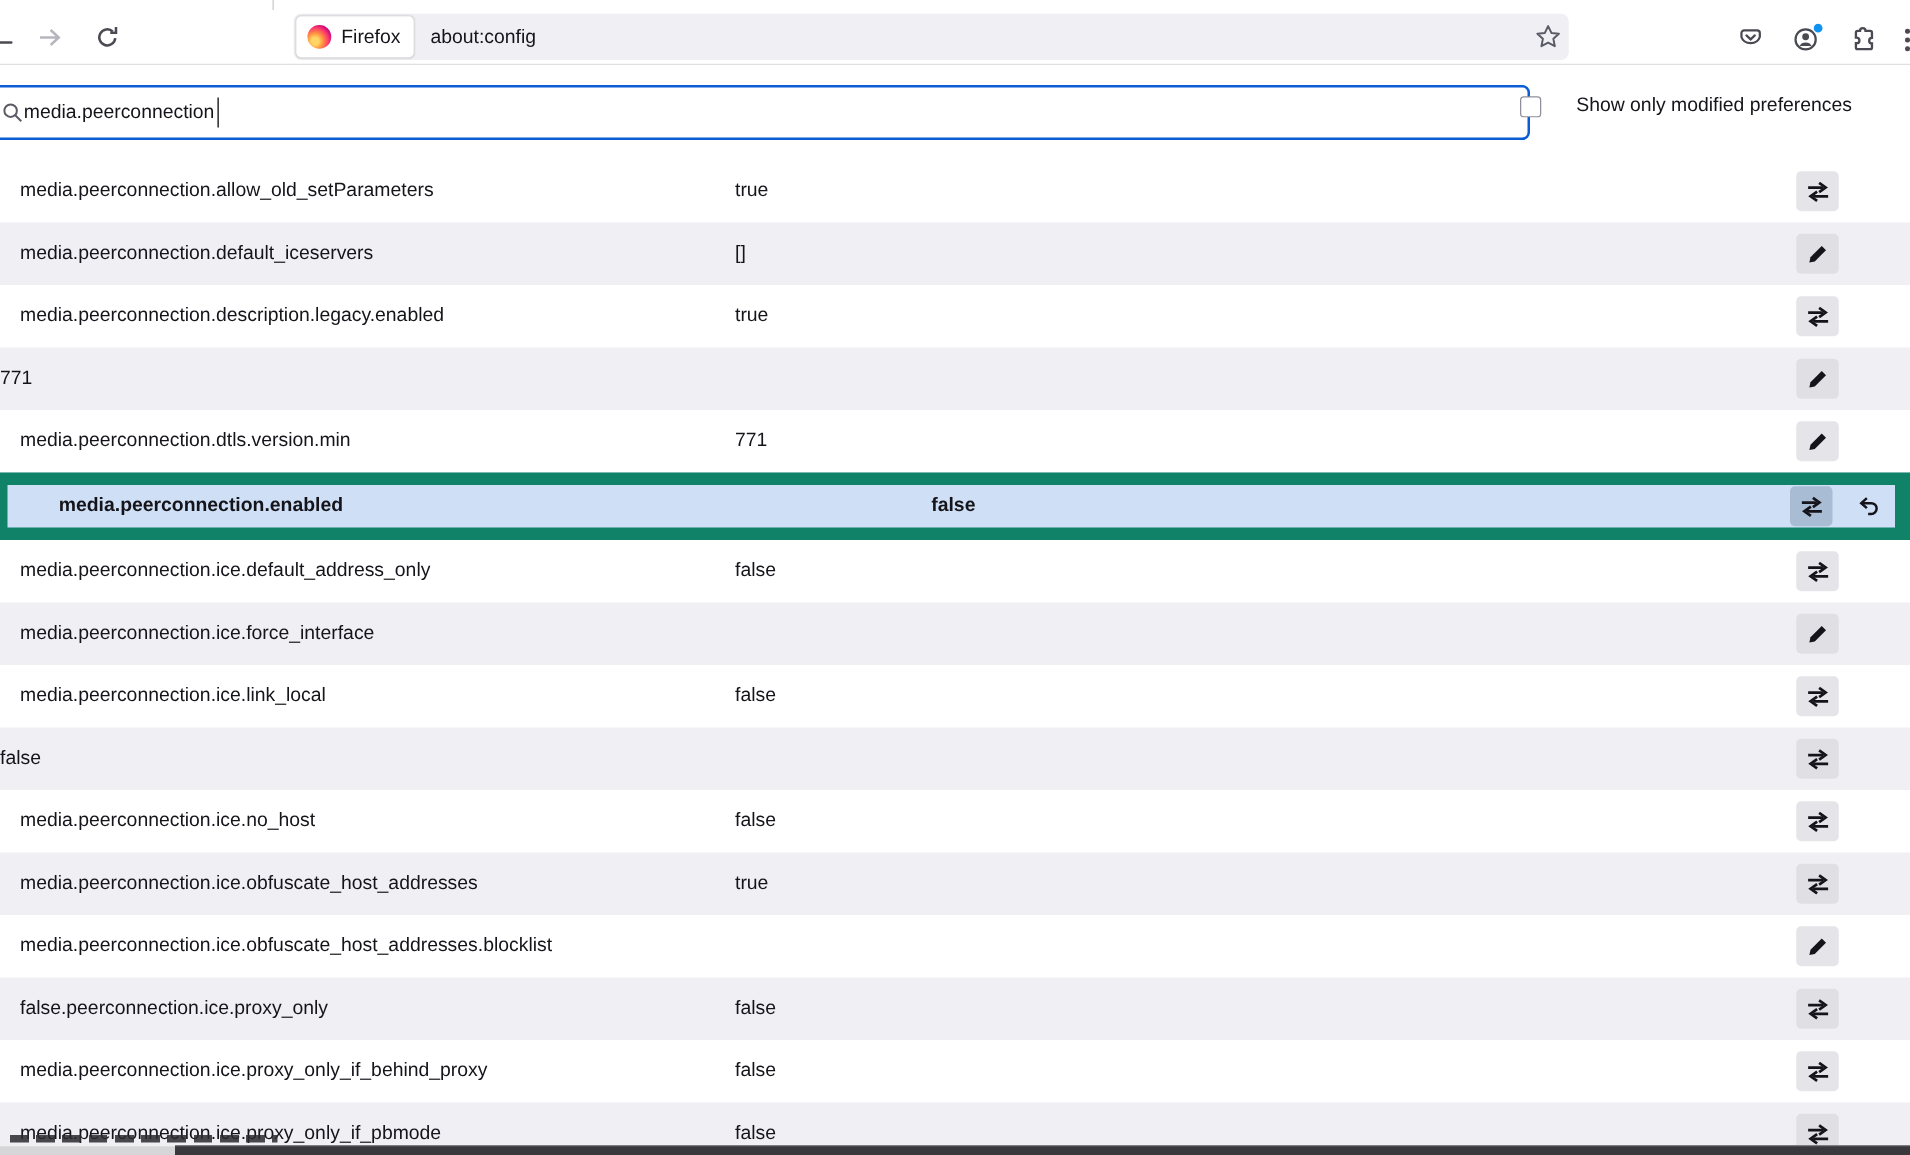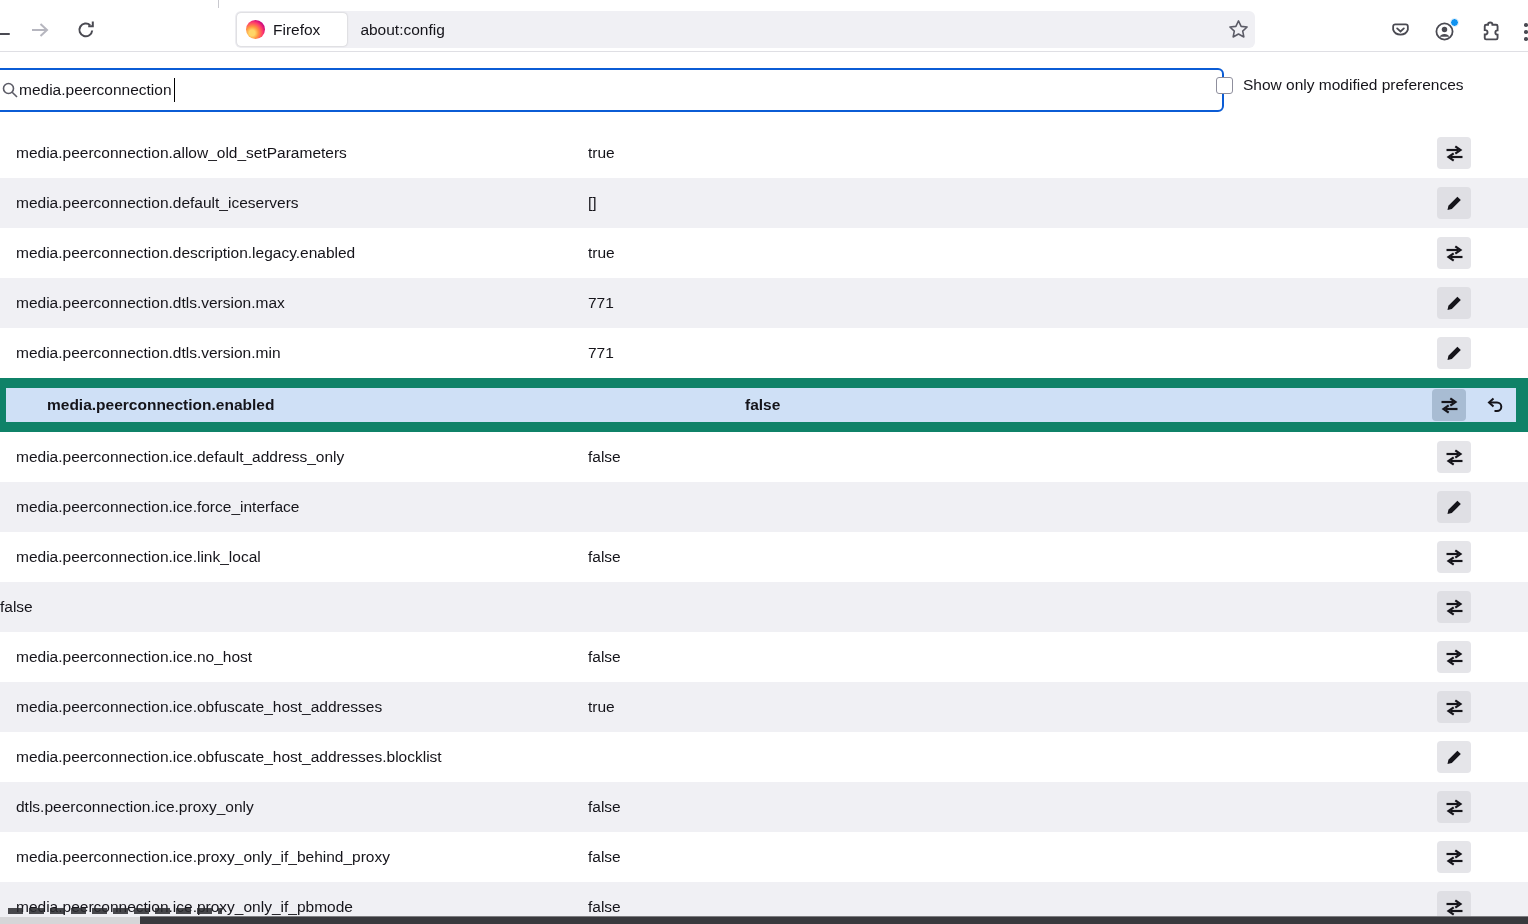--- a/index.html
+++ b/index.html
@@ -12,21 +12,21 @@
   .tab-sep { position:absolute; left:218px; top:0; width:1px; height:8px; background:#c9c9cf; }
   .toolbar { height:44px; background:#fff; border-bottom:1px solid #dfdfe4; position:relative; }
   .navicon { position:absolute; top:12px; }
   .back-frag { left:-10px; top:25px; width:20px; height:2.4px; background:#4a4a52; border-radius:2px; position:absolute; }
   .fwd { left:30px; }
   .reload { left:76px; }
 
   .urlbar { position:absolute; left:235px; top:3px; width:1020px; height:37px;
             background:#f0f0f4; border-radius:6px; display:flex; align-items:center; }
   .chip { margin-left:2px; height:33px; background:#fff; border-radius:4px; display:flex;
-          align-items:center; gap:8px; padding:0 27px 0 9px; box-shadow:0 0 2px rgba(0,0,0,.25); }
+          align-items:center; gap:8px; padding:0 11px 0 9px; box-shadow:0 0 2px rgba(0,0,0,.25); }
   .fx-logo { width:19px; height:19px; border-radius:50%;
              background:radial-gradient(circle at 32% 68%, #ffd567 0 16%, #ff9640 34%, #ff3b6b 58%, #c4007f 78%, #722291 100%); }
   .chip-label { font-size:15.5px; }
   .url-text { margin-left:13px; font-size:15.5px; }
   .star { margin-left:auto; margin-right:6px; }
   .tb-right { position:absolute; top:13px; }
   .p-pocket { left:1390px; }
   .p-account { left:1434px; }
   .p-puzzle { left:1481px; }
   .acct-dot { position:absolute; left:1450px; top:10px; width:9px; height:9px; border-radius:50%;
@@ -34,21 +34,21 @@
   .kebab { position:absolute; left:1524px; top:15px; display:flex; flex-direction:column; gap:3.5px; }
   .kebab span { width:3.5px; height:3.5px; border-radius:50%; background:#4a4a52; }
 
   
   .searchrow { position:relative; height:76px; background:#fff; }
   .searchbox { position:absolute; left:-6px; top:16px; width:1230px; height:44px; background:#fff;
                border:2px solid var(--focus_border,#0b5cd5); border-radius:6px;
                display:flex; align-items:center; padding-left:6px; }
   .searchbox .query { font-size:15.5px; margin-left:0; white-space:nowrap; }
   .caret { width:1.6px; height:24px; background:#000; margin-left:2px; }
-  .filter { position:absolute; left:1216px; top:24px; display:flex; align-items:center; gap:10px;
+  .filter { position:absolute; left:1216px; top:24px; display:flex; align-items:center; gap:28px;
             width:292px; overflow:hidden; white-space:nowrap; cursor:default; }
   .checkbox { width:17px; height:17px; border:1px solid #8f8f9d; border-radius:3px; background:#fff; flex:0 0 auto; }
   .filter-label { font-size:15.5px; }
 
   
   .prefs { position:relative; }
   .row { height:50px; display:flex; align-items:center; font-size:15.5px; background:#fff; }
   .row.alt { background:var(--alt_row,#f0f0f4); }
   .name { width:588px; padding-left:16px; white-space:nowrap; overflow:hidden; flex:0 0 auto; }
   .value { flex:1 1 auto; white-space:nowrap; overflow:hidden; }
@@ -181,21 +181,20 @@
           <svg width="19" height="17" viewBox="0 0 19 17">
             <path d="M1.5 5 H13.5" stroke="#15141a" stroke-width="2.2" fill="none"></path>
             <path d="M10.3 1.3 L15.5 5 L10.3 8.7" stroke="#15141a" stroke-width="2.2" fill="none"></path>
             <path d="M17.5 12 H5.5" stroke="#15141a" stroke-width="2.2" fill="none"></path>
             <path d="M8.7 8.3 L3.5 12 L8.7 15.7" stroke="#15141a" stroke-width="2.2" fill="none"></path>
           </svg>
         </button>
       </div>
   </div>
     <div class="row alt">
-    <div class="name">media.peerconnection.dtls.version.max</div>
     <div class="value">771</div>
     <div class="actions">
         <button class="btn edit">
           <svg width="17" height="17" viewBox="0 0 17 17">
             <path d="M11.4 1.7 l3.4 3.4 -9 9 -4.3 .9 .9 -4.3 z" fill="#15141a"></path>
           </svg>
         </button>
       </div>
   </div>
     <div class="row">
@@ -314,21 +313,21 @@
     <div class="value"></div>
     <div class="actions">
         <button class="btn edit">
           <svg width="17" height="17" viewBox="0 0 17 17">
             <path d="M11.4 1.7 l3.4 3.4 -9 9 -4.3 .9 .9 -4.3 z" fill="#15141a"></path>
           </svg>
         </button>
       </div>
   </div>
     <div class="row alt">
-    <div class="name">dtls.peerconnection.ice.proxy_only</div>
+    <div class="name">false.peerconnection.ice.proxy_only</div>
     <div class="value">false</div>
     <div class="actions">
         <button class="btn toggle">
           <svg width="19" height="17" viewBox="0 0 19 17">
             <path d="M1.5 5 H13.5" stroke="#15141a" stroke-width="2.2" fill="none"></path>
             <path d="M10.3 1.3 L15.5 5 L10.3 8.7" stroke="#15141a" stroke-width="2.2" fill="none"></path>
             <path d="M17.5 12 H5.5" stroke="#15141a" stroke-width="2.2" fill="none"></path>
             <path d="M8.7 8.3 L3.5 12 L8.7 15.7" stroke="#15141a" stroke-width="2.2" fill="none"></path>
           </svg>
         </button>

